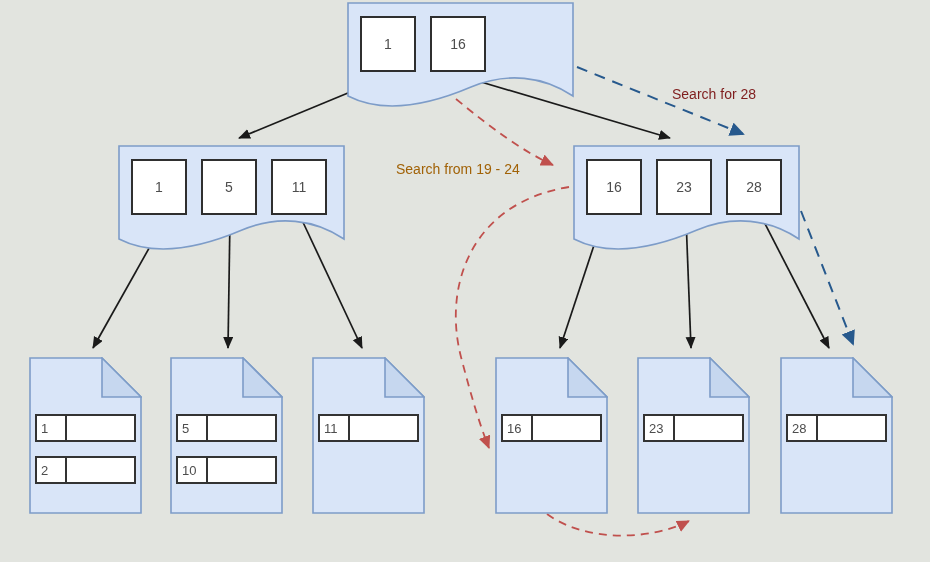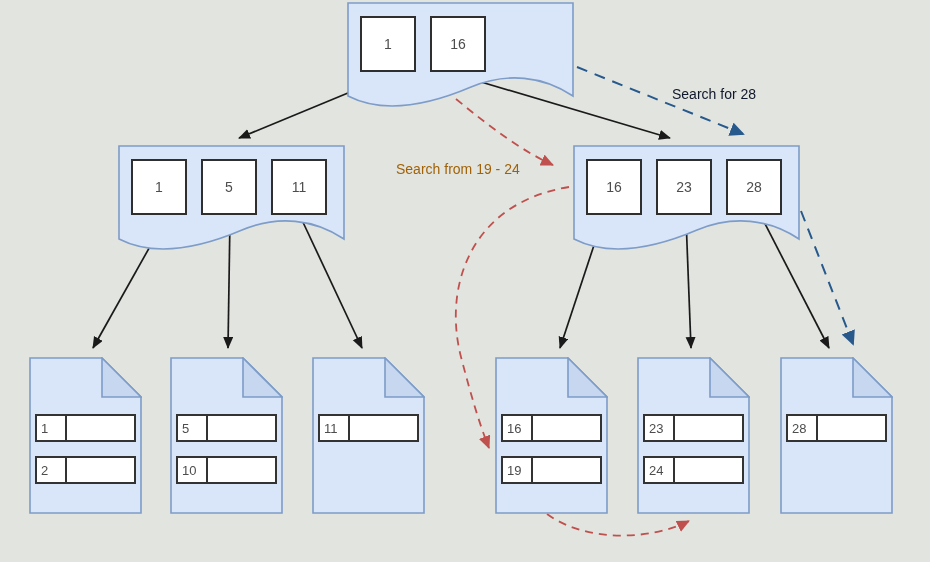--- a/index.html
+++ b/index.html
@@ -30,21 +30,21 @@
     display:flex;height:28px;background:#ffffff;border:2px solid #333333;
     box-sizing:border-box;margin-bottom:14px;
   }
   .row-key{
     width:30px;border-right:2px solid #333333;display:flex;align-items:center;
     padding-left:4px;font-size:13px;color:#4d4d4d;box-sizing:border-box;
   }
   .row-val{flex:1;}
 
   .anno{position:absolute;font-size:14px;white-space:nowrap;}
-  .anno-blue{color:#0f172a;}
+  .anno-blue{color:#7f1d1d;}
   .anno-red{color:#a16207;}
 </style>
 </head>
 <body>
 
 <div class="canvas">
 
   <svg class="arrows" width="930" height="562" viewBox="0 0 930 562">
     <defs>
       <marker id="mh-black" markerUnits="userSpaceOnUse" markerWidth="14" markerHeight="12" refX="11" refY="5" orient="auto">
@@ -163,41 +163,33 @@
   <div class="leaf-node" style="left:495px;top:357px;">
     <svg width="113" height="157" viewBox="0 0 113 157">
       <path d="M1,1 H73 L112,40 V156 H1 Z" fill="#d9e5f8" stroke="#7d9cc8" stroke-width="1.6"></path>
       <path d="M73,1 L112,40 H73 Z" fill="#c6d7ef" stroke="#7d9cc8" stroke-width="1.6"></path>
     </svg>
     <div class="leaf-rows">
       <div class="leaf-row">
         <span class="row-key">16</span>
           <span class="row-val"></span>
       </div>
-      <div class="leaf-row">
-        <span class="row-key">19</span>
-          <span class="row-val"></span>
-      </div>
     </div>
   </div>
 
   <div class="leaf-node" style="left:637px;top:357px;">
     <svg width="113" height="157" viewBox="0 0 113 157">
       <path d="M1,1 H73 L112,40 V156 H1 Z" fill="#d9e5f8" stroke="#7d9cc8" stroke-width="1.6"></path>
       <path d="M73,1 L112,40 H73 Z" fill="#c6d7ef" stroke="#7d9cc8" stroke-width="1.6"></path>
     </svg>
     <div class="leaf-rows">
       <div class="leaf-row">
         <span class="row-key">23</span>
           <span class="row-val"></span>
       </div>
-      <div class="leaf-row">
-        <span class="row-key">24</span>
-          <span class="row-val"></span>
-      </div>
     </div>
   </div>
 
   <div class="leaf-node" style="left:780px;top:357px;">
     <svg width="113" height="157" viewBox="0 0 113 157">
       <path d="M1,1 H73 L112,40 V156 H1 Z" fill="#d9e5f8" stroke="#7d9cc8" stroke-width="1.6"></path>
       <path d="M73,1 L112,40 H73 Z" fill="#c6d7ef" stroke="#7d9cc8" stroke-width="1.6"></path>
     </svg>
     <div class="leaf-rows">
       <div class="leaf-row">

